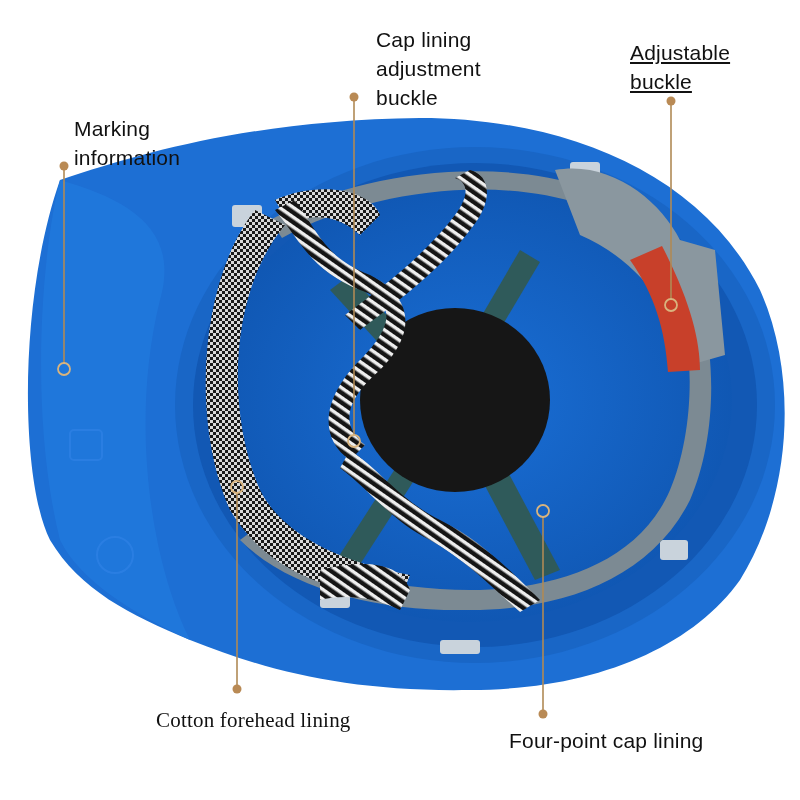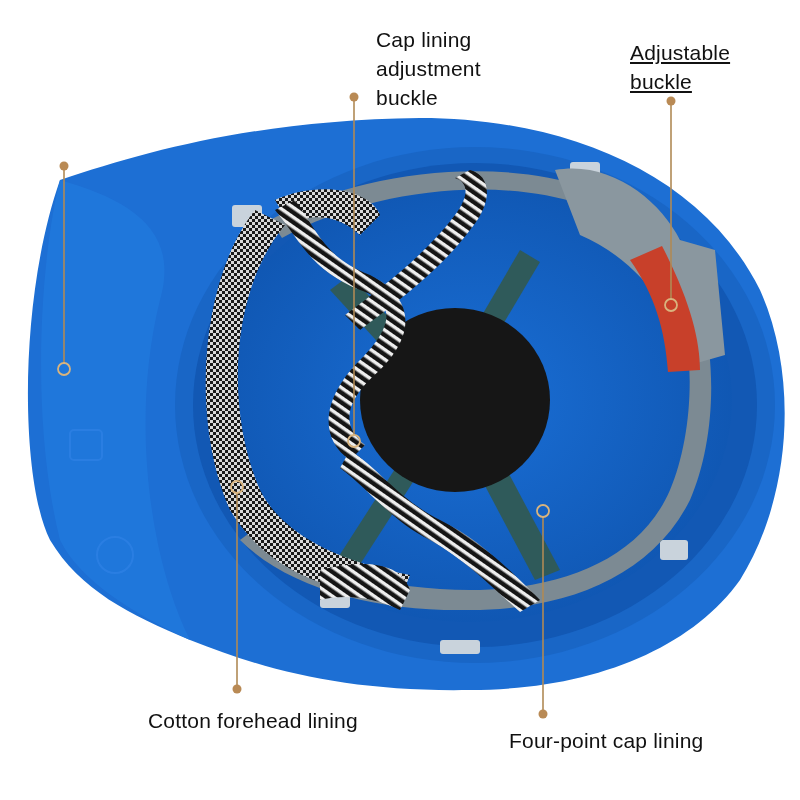--- a/index.html
+++ b/index.html
@@ -88,20 +88,22 @@
     </g>
     <g fill="none" stroke="#d9b47e" stroke-width="1.8">
       <circle cx="64" cy="369" r="6"></circle>
       <circle cx="354" cy="441" r="6"></circle>
       <circle cx="671" cy="305" r="6"></circle>
       <circle cx="237" cy="487" r="6"></circle>
       <circle cx="543" cy="511" r="6"></circle>
     </g>
   </svg>
 
+  <div class="label" style="left:74px; top:114px;">Marking
+information</div>
   <div class="label" style="left:376px; top:25px;">Cap lining
 adjustment
 buckle</div>
   <div class="label" style="left:630px; top:38px;text-decoration:underline;">Adjustable
 buckle</div>
-  <div class="label" style="left:148px; top:706px;">Cotton forehead lining</div>
+  <div class="label" style="left:156px; top:706px;font-family:Liberation Serif, serif;">Cotton forehead lining</div>
   <div class="label" style="left:509px; top:726px;">Four-point cap lining</div>
 </div>
 
 </body></html>

